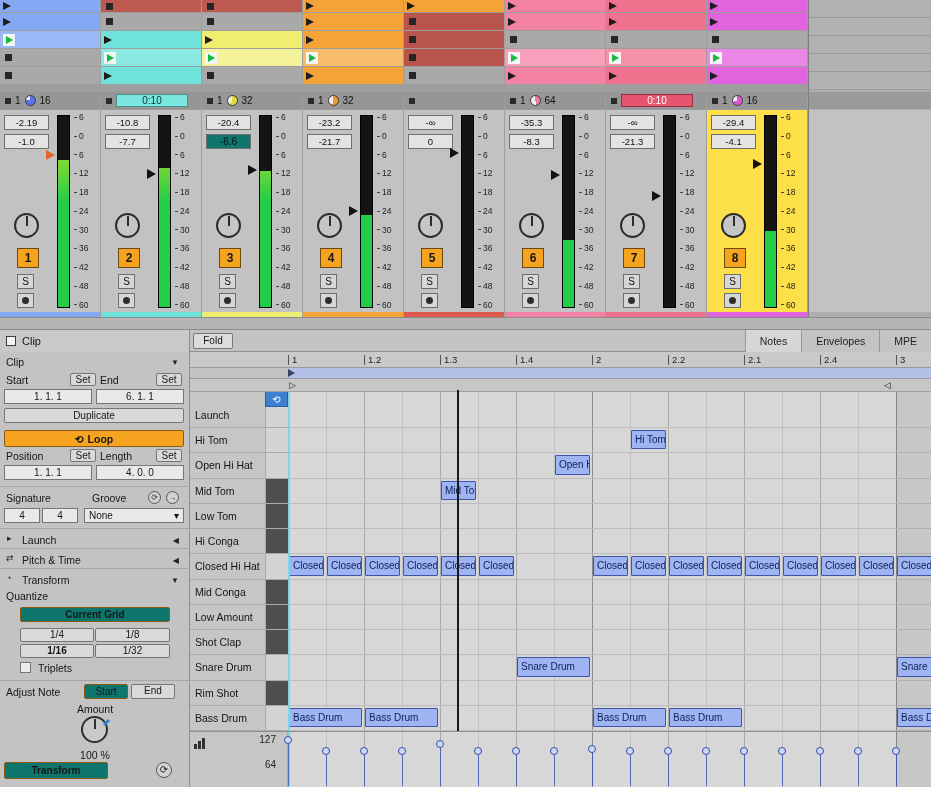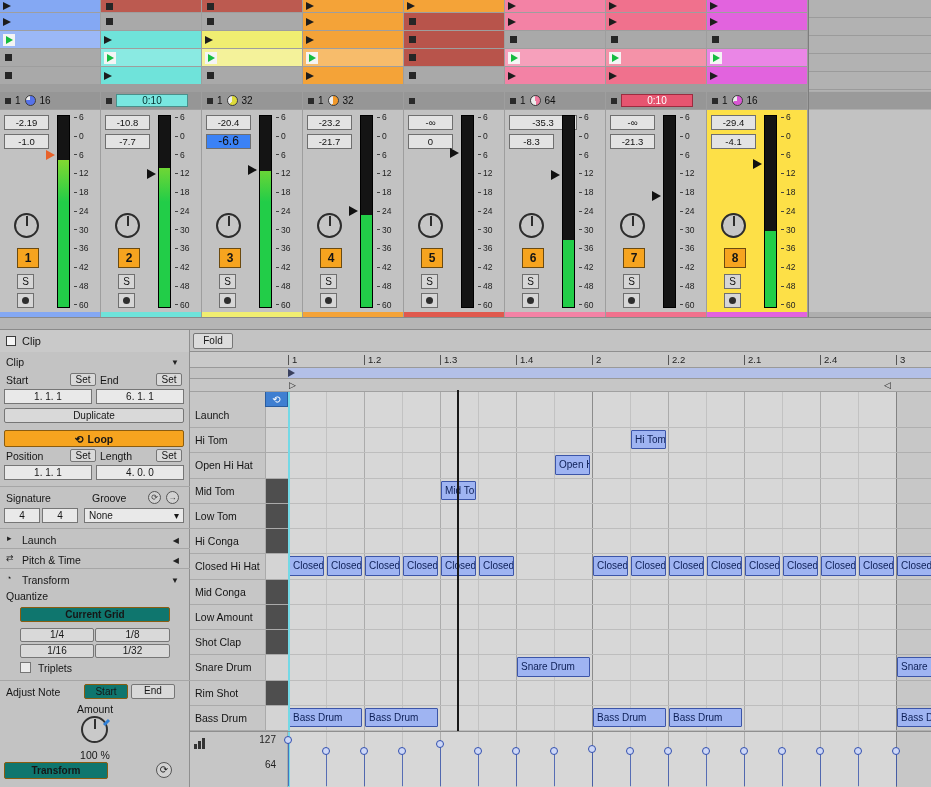--- a/index.html
+++ b/index.html
@@ -173,21 +173,21 @@
           <div style="width: 7px; height: 7px; background: rgb(38, 38, 38); margin-left: 2px;"></div>
         </div>
         <div style="position: absolute; left: 0px; top: 92px; width: 100px; height: 17px; background: rgb(150, 150, 150); display: flex; align-items: center; gap: 4px; padding-left: 5px;">
           <div style="width: 6px; height: 6px; background: rgb(42, 42, 42); flex: 0 0 auto;"></div>
           <div style="font-size: 10px; color: rgb(16, 16, 16);">1</div>
           <div style="width: 11px; height: 11px; border-radius: 50%; border: 1px solid rgb(60, 60, 60); background: conic-gradient(rgb(221, 218, 58) 0deg, rgb(221, 218, 58) 216deg, rgb(237, 237, 237) 0deg); flex: 0 0 auto;"></div>
           <div style="font-size: 10px; color: rgb(16, 16, 16);">32</div>
         </div>
         <div style="position: absolute; left: 0px; top: 110px; width: 100px; height: 202px; background: rgb(194, 194, 194);">
           <div style="position: absolute; left: 4px; top: 5px; width: 45px; height: 15px; background: rgb(227, 227, 227); border: 1px solid rgb(111, 111, 111); font-size: 9.5px; line-height: 13px; text-align: center; color: rgb(17, 17, 17);">-20.4</div>
-          <div style="position: absolute; left: 4px; top: 24px; width: 45px; height: 15px; background: #3b82f6; border: 1px solid rgb(111, 111, 111); font-size: 12px; line-height: 13px; text-align: center; color: rgb(17, 17, 17);">-6.6</div>
+          <div style="position: absolute; left: 4px; top: 24px; width: 45px; height: 15px; background: #0f766e; border: 1px solid rgb(111, 111, 111); font-size: 10px; line-height: 13px; text-align: center; color: rgb(17, 17, 17);">-6.6</div>
           <div style="position: absolute; left: 57px; top: 5px; width: 13px; height: 193px; background: rgb(20, 20, 20); border: 1px solid rgb(0, 0, 0);">
             <div style="position: absolute; bottom: 0px; left: 0px; width: 100%; height: 136px; background: linear-gradient(to top, rgb(34, 205, 72) 0%, rgb(34, 205, 72) 55%, rgb(134, 217, 48) 78%, rgb(221, 224, 47) 92%, rgb(233, 196, 38) 100%) center bottom / 100% 191px;"></div>
           </div>
           <div style="position: absolute; left: 74px; top: 3px; height: 196px; display: flex; flex-direction: column; justify-content: space-between;">
             <div class="scale-num">6</div>
             <div class="scale-num">0</div>
             <div class="scale-num">6</div>
             <div class="scale-num">12</div>
             <div class="scale-num">18</div>
             <div class="scale-num">24</div>
@@ -330,21 +330,21 @@
         <div style="position: absolute; left: 0px; top: 67px; width: 100px; height: 17px; background: rgb(243, 130, 165); display: flex; align-items: center; padding-left: 3px;">
           <div style="width: 0px; height: 0px; border-left: 8px solid rgb(29, 29, 29); border-top: 4.5px solid transparent; border-bottom: 4.5px solid transparent;"></div>
         </div>
         <div style="position: absolute; left: 0px; top: 92px; width: 100px; height: 17px; background: rgb(150, 150, 150); display: flex; align-items: center; gap: 4px; padding-left: 5px;">
           <div style="width: 6px; height: 6px; background: rgb(42, 42, 42); flex: 0 0 auto;"></div>
           <div style="font-size: 10px; color: rgb(16, 16, 16);">1</div>
           <div style="width: 11px; height: 11px; border-radius: 50%; border: 1px solid rgb(60, 60, 60); background: conic-gradient(rgb(240, 123, 160) 0deg, rgb(240, 123, 160) 180deg, rgb(237, 237, 237) 0deg); flex: 0 0 auto;"></div>
           <div style="font-size: 10px; color: rgb(16, 16, 16);">64</div>
         </div>
         <div style="position: absolute; left: 0px; top: 110px; width: 100px; height: 202px; background: rgb(194, 194, 194);">
-          <div style="position: absolute; left: 4px; top: 5px; width: 68px; height: 15px; background: rgb(227, 227, 227); border: 1px solid rgb(111, 111, 111); font-size: 9.5px; line-height: 13px; text-align: center; color: rgb(17, 17, 17);">-35.3</div>
+          <div style="position: absolute; left: 4px; top: 5px; width: 45px; height: 15px; background: rgb(227, 227, 227); border: 1px solid rgb(111, 111, 111); font-size: 9.5px; line-height: 13px; text-align: center; color: rgb(17, 17, 17);">-35.3</div>
           <div style="position: absolute; left: 4px; top: 24px; width: 45px; height: 15px; background: rgb(227, 227, 227); border: 1px solid rgb(111, 111, 111); font-size: 9.5px; line-height: 13px; text-align: center; color: rgb(17, 17, 17);">-8.3</div>
           <div style="position: absolute; left: 57px; top: 5px; width: 13px; height: 193px; background: rgb(20, 20, 20); border: 1px solid rgb(0, 0, 0);">
             <div style="position: absolute; bottom: 0px; left: 0px; width: 100%; height: 67px; background: linear-gradient(to top, rgb(34, 205, 72) 0%, rgb(34, 205, 72) 55%, rgb(134, 217, 48) 78%, rgb(221, 224, 47) 92%, rgb(233, 196, 38) 100%) center bottom / 100% 191px;"></div>
           </div>
           <div style="position: absolute; left: 74px; top: 3px; height: 196px; display: flex; flex-direction: column; justify-content: space-between;">
             <div class="scale-num">6</div>
             <div class="scale-num">0</div>
             <div class="scale-num">6</div>
             <div class="scale-num">12</div>
             <div class="scale-num">18</div>
@@ -480,20 +480,25 @@
       </div>
     </div>
   <div id="midband"></div>
 
   <div id="editor-header">
     <div id="panel-header">
       <span id="clip-activator"></span>
       <span class="hdr-title">Clip</span>
     </div>
     <div id="fold-btn">Fold</div>
+    <div id="tabs">
+        <div class="tab sel">Notes</div>
+        <div class="tab">Envelopes</div>
+        <div class="tab">MPE</div>
+      </div>
   </div>
 
   <div id="clip-panel">
     <span class="cp-label" style="left:6px;top:3px;">Clip</span>
     <span class="cp-caret" style="right:10px;top:6px;">▼</span>
 
     <span class="cp-label" style="left:6px;top:21px;">Start</span>
     <span class="cp-btn" style="left:70px;top:21px;width:26px;height:13px;">Set</span>
     <span class="cp-label" style="left:100px;top:21px;">End</span>
     <span class="cp-btn" style="left:156px;top:21px;width:26px;height:13px;">Set</span>
@@ -544,21 +549,21 @@
     <span class="cp-sec-ic" style="left:6px;top:221px;">◔</span>
     <span class="cp-label" style="left:22px;top:221px;">Transform</span>
     <span class="cp-caret" style="right:10px;top:224px;">▼</span>
 
     <span class="cp-label" style="left:6px;top:237px;">Quantize</span>
 
     <span class="cp-btn orange" style="left:20px;top:255px;width:150px;height:15px;line-height:13px;font-weight:bold;">Current Grid</span>
 
     <span class="cp-btn" style="left:20px;top:276px;width:74px;height:14px;">1/4</span>
     <span class="cp-btn" style="left:95px;top:276px;width:75px;height:14px;">1/8</span>
-    <span class="cp-btn" style="left:20px;top:292px;width:74px;height:14px;">1/16</span>
+    <span class="cp-btn" style="left:20px;top:292px;width:74px;height:14px;font-weight:bold;">1/16</span>
     <span class="cp-btn" style="left:95px;top:292px;width:75px;height:14px;">1/32</span>
 
     <span class="cp-check" style="left:20px;top:310px;"></span>
     <span class="cp-label" style="left:38px;top:309px;">Triplets</span>
 
     <span class="cp-sep" style="top:328px;"></span>
 
     <span class="cp-label" style="left:6px;top:333px;">Adjust Note</span>
     <span class="cp-btn orange" style="left:84px;top:332px;width:44px;height:15px;line-height:13px;">Start</span>
     <span class="cp-btn" style="left:131px;top:332px;width:44px;height:15px;">End</span>

